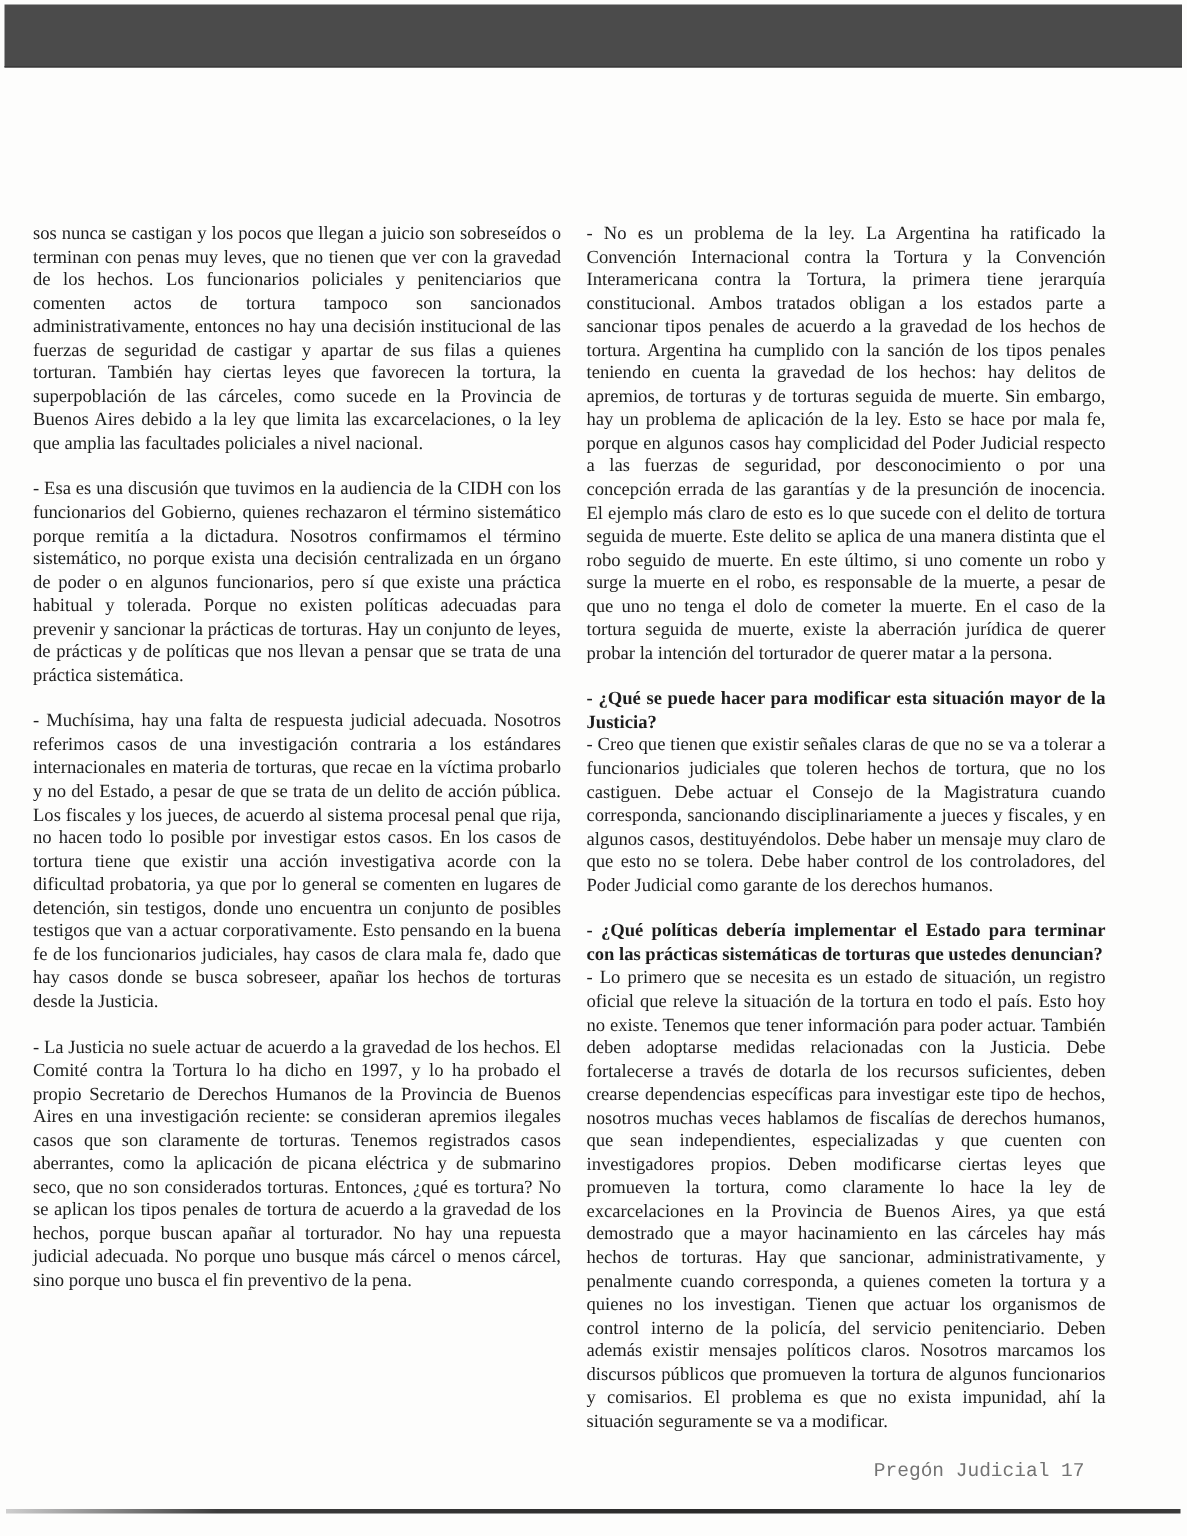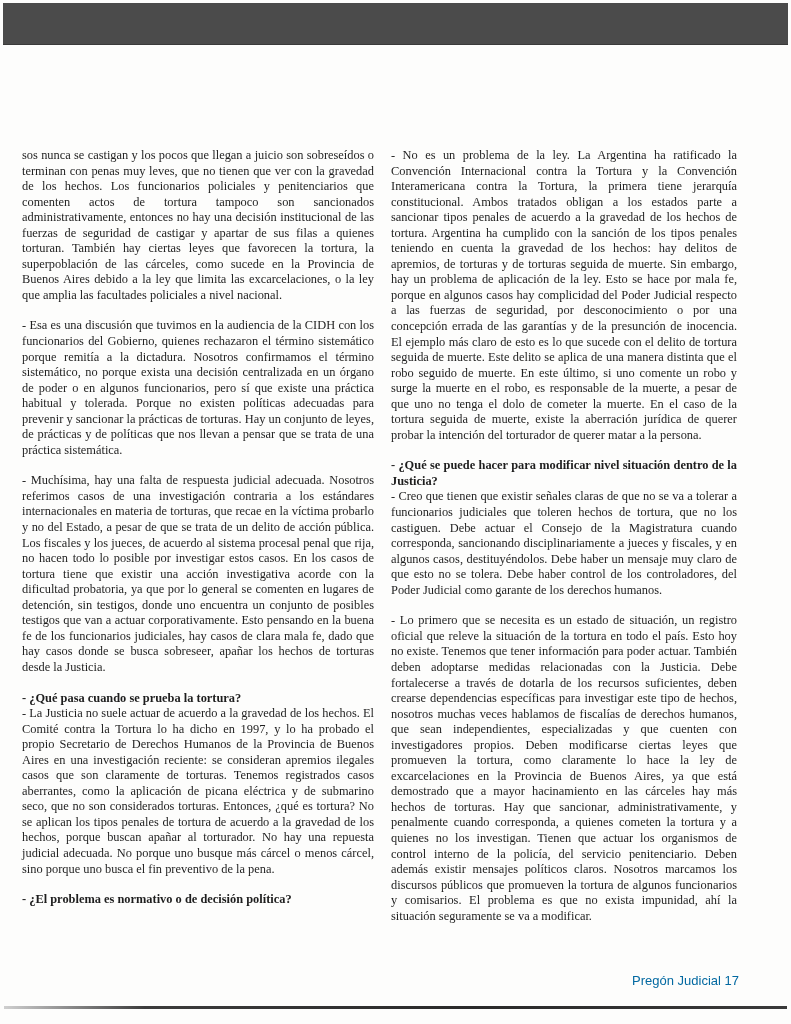--- a/index.html
+++ b/index.html
@@ -19,23 +19,23 @@
       font-size: 12.4px; line-height: 15.55px;
       text-align: justify;
       hyphens: manual;
     }
     .col-left { left: 22px; width: 352px; }
     .col-right { left: 391px; width: 346px; }
     .block { margin: 0 0 15px 0; }
     .q { font-weight: bold; display: block; }
     .a { display: block; }
     .footer {
-      position: absolute; right: 52px; top: 973px;
-      font-family: Liberation Sans, sans-serif;
-      font-size: 13px; color: #0369a1;
+      position: absolute; right: 68px; top: 973px;
+      font-family: Liberation Mono, monospace;
+      font-size: 13px; color: #737373;
     }
     .bottom-rule {
       position: absolute; left: 4px; top: 1006px; width: 783px; height: 3px;
       background: linear-gradient(to right, #cfcfcf 0%, #3c3c3c 18%, #2a2a2a 60%, #3a3a3a 100%);
     }
   </style>
 </head>
 <body>
 
 <div class="top-bar"></div>
@@ -44,35 +44,32 @@
   <div class="block">
     <span class="a">sos nunca se castigan y los pocos que llegan a juicio son sobreseídos o terminan con penas muy leves, que no tienen que ver con la gravedad de los hechos. Los funcionarios policiales y penitenciarios que comenten actos de tortura tampoco son sancionados administrativamente, entonces no hay una decisión institucional de las fuerzas de seguridad de castigar y apartar de sus filas a quienes torturan. También hay ciertas leyes que favorecen la tortura, la superpoblación de las cárceles, como sucede en la Provincia de Buenos Aires debido a la ley que limita las excarcelaciones, o la ley que amplia las facultades policiales a nivel nacional.</span>
   </div>
   <div class="block">
     <span class="a">- Esa es una discusión que tuvimos en la audiencia de la CIDH con los funcionarios del Gobierno, quienes rechazaron el término sistemático porque remitía a la dictadura. Nosotros confirmamos el término sistemático, no porque exista una decisión centralizada en un órgano de poder o en algunos funcionarios, pero sí que existe una práctica habitual y tolerada. Porque no existen políticas adecuadas para prevenir y sancionar la prácticas de torturas. Hay un conjunto de leyes, de prácticas y de políticas que nos llevan a pensar que se trata de una práctica sistemática.</span>
   </div>
   <div class="block">
     <span class="a">- Muchísima, hay una falta de respuesta judicial adecuada. Nosotros referimos casos de una investigación contraria a los estándares internacionales en materia de torturas, que recae en la víctima probarlo y no del Estado, a pesar de que se trata de un delito de acción pública. Los  fiscales y los jueces, de acuerdo al sistema procesal penal que rija, no hacen todo lo posible por investigar estos casos. En los casos de tortura tiene que existir una acción investigativa acorde con la dificultad probatoria, ya que por lo general se comenten en lugares de detención, sin testigos, donde uno encuentra un conjunto de posibles testigos que van a actuar corporativamente. Esto pensando en la buena fe de los funcionarios judiciales, hay casos de clara mala fe, dado que hay casos donde se busca sobreseer, apañar los hechos de torturas desde la Justicia.</span>
   </div>
   <div class="block">
-    <span class="q">- ¿Qué pasa cuando se prueba la tortura?</span>
     <span class="a">- La Justicia no suele actuar de acuerdo a la gravedad de los hechos. El Comité contra la Tortura lo ha dicho en 1997, y lo ha probado el propio Secretario de Derechos Humanos de la Provincia de Buenos Aires en una investigación reciente: se consideran apremios ilegales casos que son claramente de torturas. Tenemos registrados casos aberrantes, como la aplicación de picana eléctrica y de submarino seco, que no son considerados torturas. Entonces, ¿qué es tortura? No se aplican los tipos penales de tortura de acuerdo a la gravedad de los hechos, porque buscan apañar al torturador. No hay una repuesta judicial adecuada. No porque uno busque más cárcel o menos cárcel, sino porque uno busca el fin preventivo de la pena.</span>
-  </div>
-  <div class="block">
-    <span class="q">- ¿El problema es normativo o de decisión política?</span>
   </div>
 </div>
 
 <div class="column col-right">
   <div class="block">
     <span class="a">- No es un problema de la ley. La Argentina ha ratificado la Convención Internacional contra la Tortura y la Convención Interamericana contra la Tortura, la primera tiene jerarquía constitucional. Ambos tratados obligan a los estados parte a sancionar tipos penales de acuerdo a la gravedad de los hechos de tortura. Argentina ha cumplido con la sanción de los tipos penales teniendo en cuenta la gravedad de los hechos: hay delitos de apremios, de torturas y de torturas seguida de muerte. Sin embargo, hay un problema de aplicación de la ley. Esto se hace por mala fe, porque en algunos casos hay complicidad del Poder Judicial respecto a las fuerzas de seguridad, por desconocimiento o por una concepción errada de las garantías y de la presunción de inocencia. El ejemplo más claro de esto es lo que sucede con el delito de tortura seguida de muerte. Este delito se aplica de una manera distinta que el robo seguido de muerte. En este último, si uno comente un robo y surge la muerte en el robo, es responsable de la muerte, a pesar de que uno no tenga el dolo de cometer la muerte. En el caso de la tortura seguida de muerte, existe la aberración jurídica de querer probar la intención del torturador de querer matar a la persona.</span>
   </div>
   <div class="block">
-    <span class="q">- ¿Qué se puede hacer para modificar nivel situación dentro de la Justicia?</span>
+    <span class="q">- ¿Qué se puede hacer para modificar esta situación mayor de la Justicia?</span>
     <span class="a">- Creo que tienen que existir señales claras de que no se va a tolerar a funcionarios judiciales que toleren hechos de tortura, que no los castiguen. Debe actuar el Consejo de la Magistratura cuando corresponda, sancionando disciplinariamente a jueces y fiscales, y en algunos casos, destituyéndolos. Debe haber un mensaje muy claro de que esto no se tolera. Debe haber control de los controladores, del Poder Judicial como garante de los derechos humanos.</span>
   </div>
   <div class="block">
+    <span class="q">- ¿Qué políticas debería implementar el Estado para terminar con las prácticas sistemáticas de torturas que ustedes denuncian?</span>
     <span class="a">- Lo primero que se necesita es un estado de situación, un registro oficial que releve la situación de la tortura en todo el país. Esto hoy no existe. Tenemos que tener información para poder actuar. También deben adoptarse medidas relacionadas con la Justicia. Debe fortalecerse a través de dotarla de los recursos suficientes, deben crearse dependencias específicas para investigar este tipo de hechos, nosotros muchas veces hablamos de fiscalías de derechos humanos, que sean independientes, especializadas y que cuenten con investigadores propios. Deben modificarse ciertas leyes que promueven la tortura, como claramente lo hace la ley de excarcelaciones en la Provincia de Buenos Aires, ya que está demostrado que a mayor hacinamiento en las cárceles hay más hechos de torturas. Hay que sancionar, administrativamente, y  penalmente cuando corresponda, a quienes cometen la tortura y a quienes no los investigan. Tienen que actuar los organismos de control interno de la policía, del servicio penitenciario. Deben además existir mensajes políticos claros. Nosotros marcamos los discursos públicos que promueven la tortura de algunos funcionarios y comisarios. El problema es que no exista impunidad, ahí la situación seguramente se va a modificar.</span>
   </div>
 </div>
 
 <div class="footer">Pregón Judicial 17</div>
 <div class="bottom-rule"></div>
 
 </body></html>

